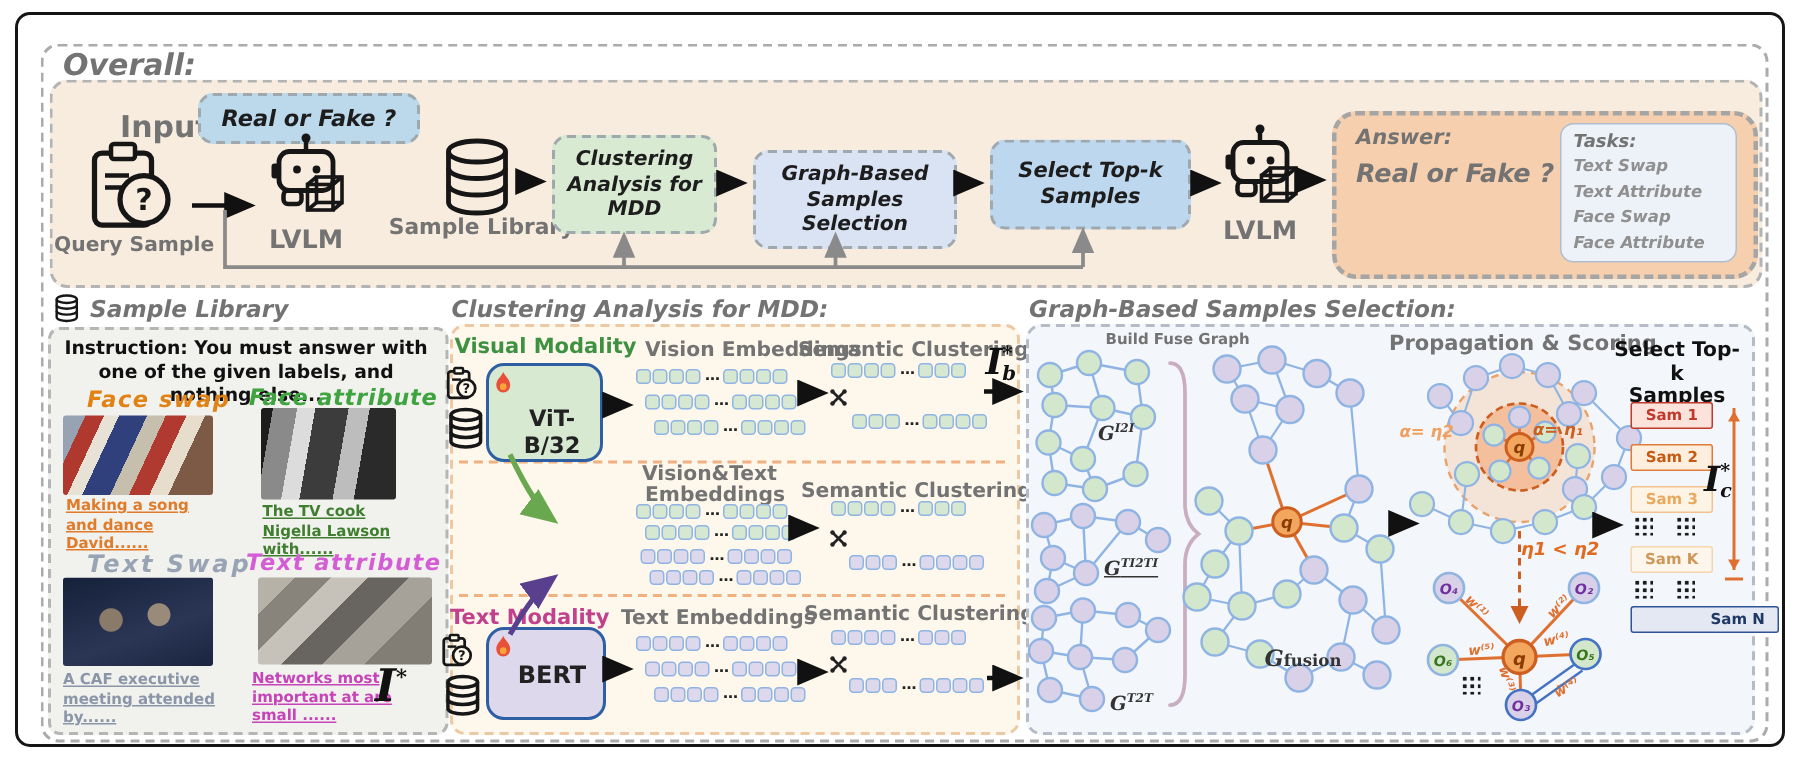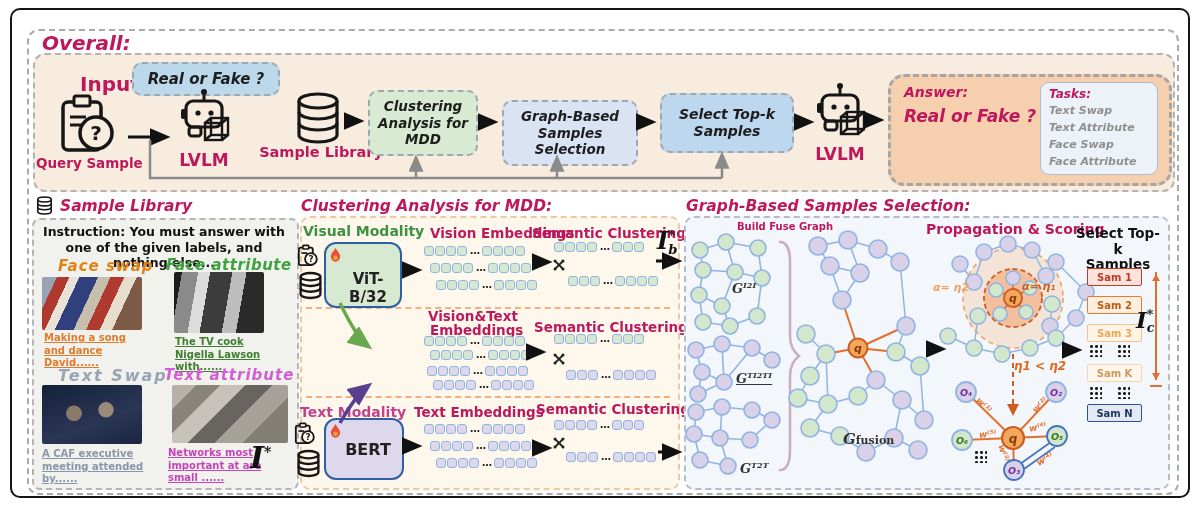--- a/index.html
+++ b/index.html
@@ -1,18 +1,18 @@
 <!DOCTYPE html>
 <html><head>
 <meta charset="utf-8">
 <style>
   html,body{margin:0;padding:0;background:#fff;font-family:"DejaVu Sans",sans-serif;}
   #stage{position:relative;width:1200px;height:508px;background:#fff;overflow:hidden;}
   .abs{position:absolute;}
-  .lbl{position:absolute;white-space:nowrap;color:#be185d;}
+  .lbl{position:absolute;white-space:nowrap;color:#737373;}
   .it{font-style:italic;}
   .b{font-weight:bold;}
   .ctr{display:flex;align-items:center;justify-content:center;text-align:center;}
   
   #frame-black{position:absolute;left:10px;top:8px;width:1176px;height:486px;border:2.5px solid #151515;border-radius:10px;}
   #outer-dash{position:absolute;left:27px;top:29px;width:1148px;height:462px;border:2px dashed #ababab;border-radius:12px;}
   #band{position:absolute;left:33px;top:53px;width:1138px;height:135px;background:#f8ecdf;border:2px dashed #b3b3b3;border-radius:12px;}
   
   .stagebox{position:absolute;border:2.5px dashed #9fa8ad;border-radius:10px;font-weight:bold;font-style:italic;font-size:13.5px;color:#1d1d1d;line-height:1.25;}
   #prompt-box{left:132px;top:62px;width:144px;height:30px;background:#bcd9ec;font-size:15px;}
@@ -692,21 +692,21 @@
     <div>Samples</div>
   </div>
   <div class="samp" style="top:268px;background:#fbe3dc;border:1.5px solid #c0392b;color:#c0392b;">Sam 1</div>
   <div class="samp" style="top:296px;background:#fdeede;border:1.5px solid #e07b39;color:#c55a11;">Sam 2</div>
   <div class="samp" style="top:324px;background:#fef4e6;border:1.5px solid #f2c18d;color:#e8a95e;">Sam 3</div>
   <div class="dgrid" style="left:1089px;top:344px;"></div>
   <div class="dgrid" style="left:1117px;top:344px;"></div>
   <div class="samp" style="top:364px;background:#fdf6ec;border:1.5px solid #f5d5ab;color:#cf9859;">Sam K</div>
   <div class="dgrid" style="left:1089px;top:386px;"></div>
   <div class="dgrid" style="left:1117px;top:386px;"></div>
-  <div class="samp" style="top:404px;background:#e3e8f2;border:1.5px solid #2f5496;color:#1f3864;">Sam N</div>
+  <div class="samp" style="top:404px;background:#e3e8f2;border:1.5px solid #2f5496;color:#1f3864;padding-left:44px;">Sam N</div>
 
   <svg style="left:1148px;top:262px;" width="20" height="132" viewBox="0 0 20 132">
     <defs>
       <marker id="dmO1" markerWidth="9" markerHeight="9" refX="5" refY="3.5" orient="auto">
           <path d="M0,0L7,3.5L0,7Z" fill="#e07030"></path>
         </marker>
     </defs>
     <line x1="8" y1="10" x2="8" y2="118" stroke="#e07030" stroke-width="2"></line>
     <path d="M8,12 L4,19 L12,19 Z" fill="#e07030"></path>
     <path d="M8,118 L4,111 L12,111 Z" fill="#e07030"></path>

